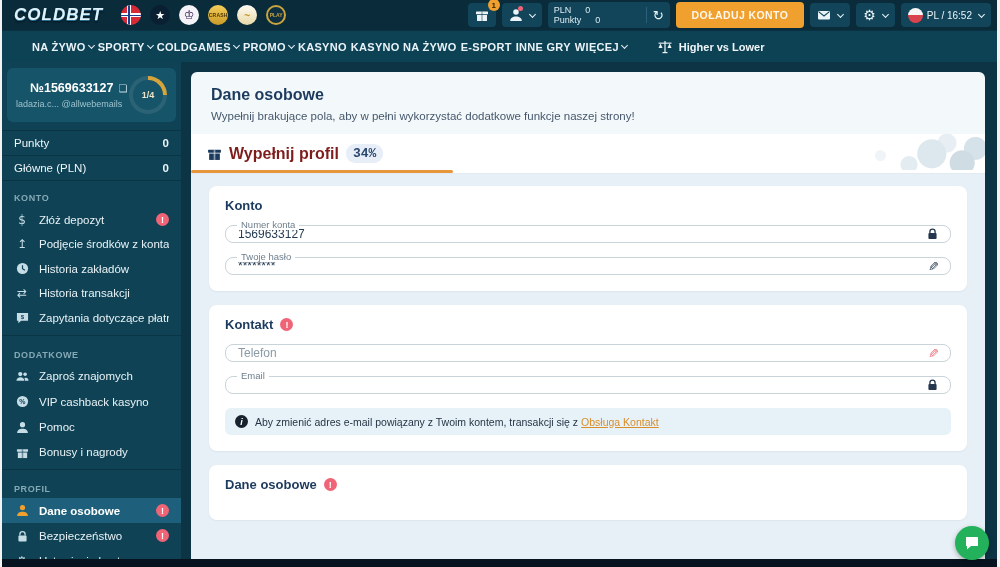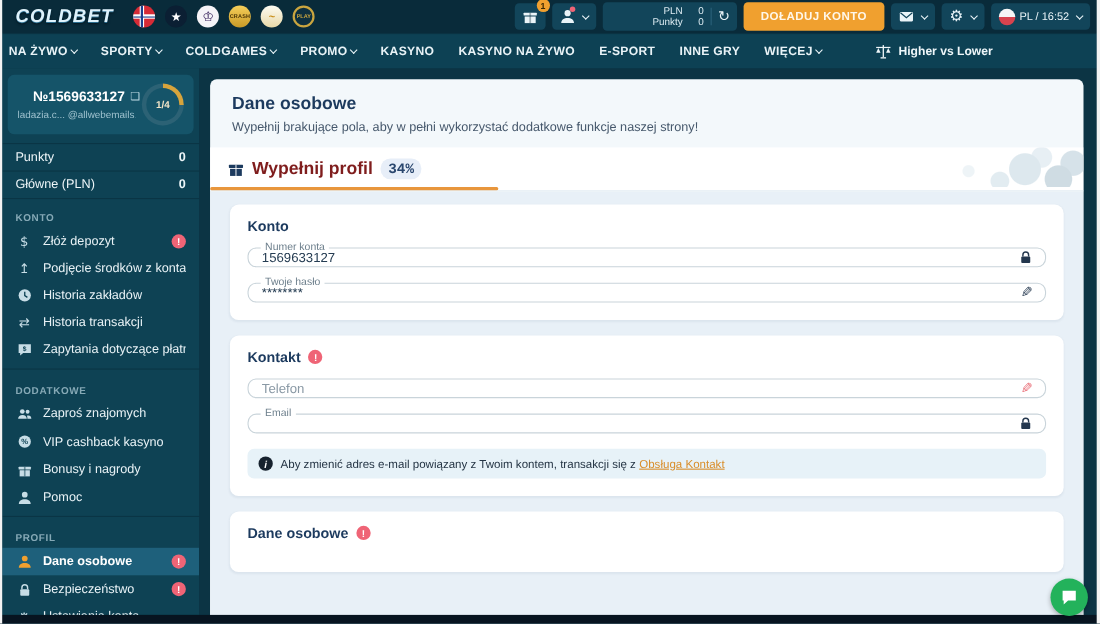--- a/index.html
+++ b/index.html
@@ -33,33 +33,33 @@
   .spacer { flex:1; }
   .hbox { background:#12455a; border-radius:4px; height:24px; display:flex; align-items:center;
           padding:0 7px; gap:4px; color:#eaf4f8; cursor:pointer; position:relative; }
   .badge-orange { position:absolute; top:-4px; right:-4px; background:#f0a02f; color:#3a2703; font-size:8px;
           font-weight:bold; width:12px; height:12px; border-radius:50%; display:flex; align-items:center; justify-content:center; }
   .dot-pink { position:absolute; top:3px; left:16px; width:5px; height:5px; border-radius:50%; background:#ef6476; }
   .chev { width:5px; height:5px; border-right:1.5px solid currentColor; border-bottom:1.5px solid currentColor;
           transform:rotate(45deg); display:inline-block; margin:-2px 0 0 3px; flex:none; }
   .balbox { background:#12455a; border-radius:4px; height:26px; display:flex; align-items:center; padding:0 6px; gap:6px; }
   .balcols { display:flex; flex-direction:column; justify-content:center; line-height:10px; }
-  .balrow { display:flex; gap:14px; font-size:9px; color:#dcebf2; width:86px; justify-content:flex-end; }
+  .balrow { display:flex; gap:14px; font-size:9px; color:#dcebf2; width:86px; justify-content:flex-start; }
   .balrow b { font-weight:normal; }
   .vdiv { width:1px; height:16px; background:#2a617a; }
   .refresh { color:#eaf4f8; font-size:13px; cursor:pointer; line-height:1; }
   .deposit-btn { background:#f0a02f; border:none; border-radius:4px; color:#fff7ea; font-weight:bold;
           font-size:10.5px; letter-spacing:.4px; padding:7px 16px; cursor:pointer; }
   .icon14 { width:14px; height:14px; fill:#eaf4f8; }
   .flag-pl { width:15px; height:15px; border-radius:50%; background:linear-gradient(180deg,#f6f6f6 50%,#d8434e 50%); flex:none; }
   .locale-txt { font-size:10px; color:#eaf4f8; }
 
   
   .nav { position:absolute; left:2px; right:3px; top:30px; height:32px; background:#0d4154;
-         display:flex; align-items:center; padding:0 6px; gap:22px; z-index:9; border-top:1px solid #0a3242; }
+         display:flex; align-items:center; padding:0 30px; gap:4px; z-index:9; border-top:1px solid #0a3242; }
   .nitem { color:#e9f3f7; font-size:11px; font-weight:bold; letter-spacing:.3px; display:flex;
            align-items:center; cursor:pointer; white-space:nowrap; }
   .feature { display:flex; align-items:center; gap:6px; margin-left:26px; color:#eef6f9; font-size:11px;
              font-weight:bold; cursor:pointer; }
 
   
   .sidebar { position:absolute; left:2px; top:62px; bottom:8px; width:179px; background:#0e4254; overflow:hidden; }
   .acct { background:#155469; margin:6px 5px 0 5px; border-radius:6px; padding:8px 9px; display:flex;
           align-items:center; gap:6px; }
   .acct-l { flex:1; min-width:0; }
@@ -328,32 +328,32 @@
     </div>
     <div class="sitem">
       <span class="sic"><svg viewBox="0 0 14 14">
             <circle cx="7" cy="7" r="6"></circle>
             <text x="3.6" y="9.6" font-size="7.5" fill="#0e4254" font-weight="bold">%</text>
           </svg></span>
       <span class="slabel">VIP cashback kasyno</span>
     </div>
     <div class="sitem">
       <span class="sic"><svg viewBox="0 0 14 14">
+            <circle cx="7" cy="4" r="2.8"></circle>
+            <path d="M1.2 13c0-3 2.5-4.6 5.8-4.6s5.8 1.6 5.8 4.6z"></path>
+          </svg></span>
+      <span class="slabel">Pomoc</span>
+    </div>
+    <div class="sitem">
+      <span class="sic"><svg viewBox="0 0 14 14">
             <rect x="1" y="3.6" width="12" height="2.6" rx=".5"></rect>
             <rect x="2" y="7" width="10" height="6"></rect>
             <rect x="6.2" y="3.6" width="1.6" height="9.4" fill="#0e4254" opacity=".5"></rect>
           </svg></span>
       <span class="slabel">Bonusy i nagrody</span>
-    </div>
-    <div class="sitem">
-      <span class="sic"><svg viewBox="0 0 14 14">
-            <circle cx="7" cy="4" r="2.8"></circle>
-            <path d="M1.2 13c0-3 2.5-4.6 5.8-4.6s5.8 1.6 5.8 4.6z"></path>
-          </svg></span>
-      <span class="slabel">Pomoc</span>
     </div>
   </div>
   <div class="sdiv"></div>
 
   <div class="ssec">
     <div class="ssec-title">PROFIL</div>
     <div class="sitem active">
       <span class="sic"><svg viewBox="0 0 14 14">
             <circle cx="7" cy="4" r="2.8"></circle>
             <path d="M1.2 13c0-3 2.5-4.6 5.8-4.6s5.8 1.6 5.8 4.6z"></path>

